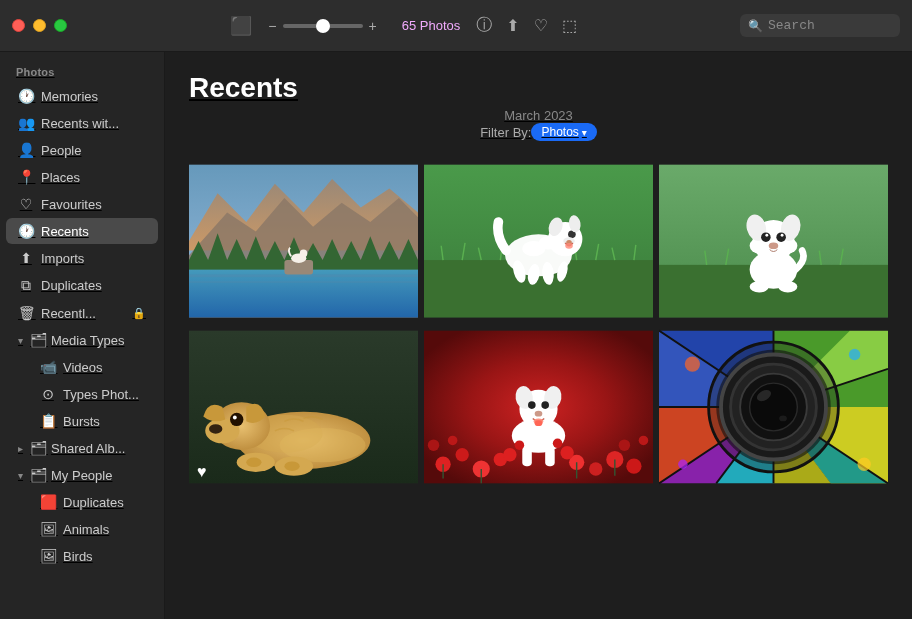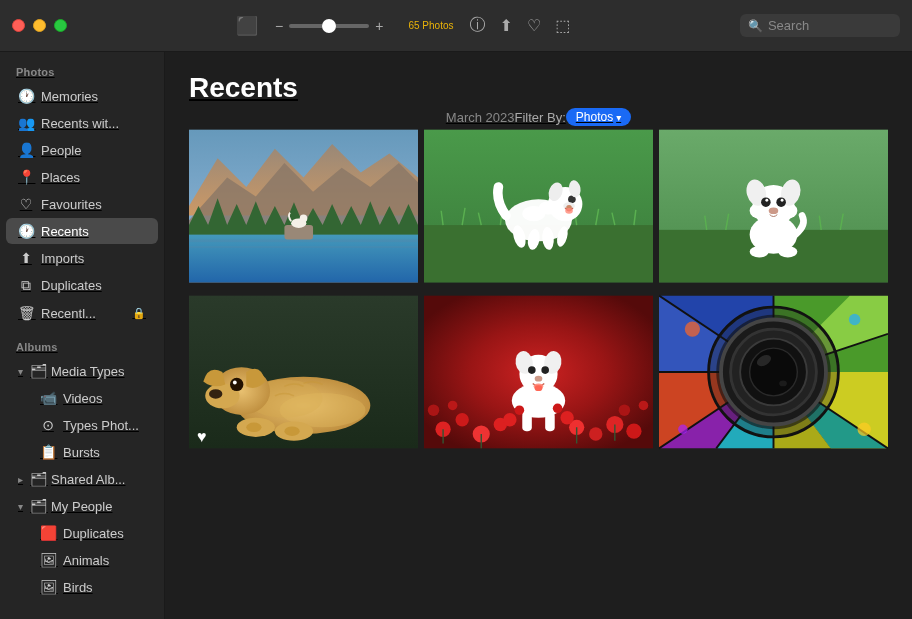--- a/index.html
+++ b/index.html
@@ -68,22 +68,22 @@
     }
     .zoom-slider::-webkit-slider-thumb {
       -webkit-appearance: none;
       width: 14px;
       height: 14px;
       background: #fff;
       border-radius: 50%;
       cursor: pointer;
     }
     .photo-count {
-      color: #eab308;
-      font-size: 10px;
+      color: #f0abfc;
+      font-size: 13px;
       font-weight: 500;
       margin-left: 9px;
     }
     .toolbar-actions {
       display: flex;
       align-items: center;
       gap: 14px;
     }
     .toolbar-action-icon {
       color: #aaa;
@@ -100,20 +100,21 @@
       width: 160px;
     }
     .search-icon-sm { color: #aaa; font-size: 12px; }
     .search-input {
       background: none;
       border: none;
       outline: none;
       color: #ccc;
       font-size: 13px;
       width: 120px;
+      font-family: Liberation Mono, monospace;
     }
     .search-input::placeholder { color: #888; }
 
     
     .main-layout {
       display: flex;
       flex: 1;
       overflow: hidden;
       text-decoration: underline;
     }
@@ -205,21 +206,23 @@
 
     .content-title {
       font-size: 28px;
       font-weight: 700;
       color: #fff;
       margin-bottom: 4px;
     }
     .content-subtitle-row {
       display: flex;
       align-items: center;
-      justify-content: center;
+      justify-content: flex-start;
+      margin-bottom: 20px;
+      flex-direction: column;
     }
     .content-date {
       font-size: 13px;
       color: #888;
     }
     .filter-by {
       display: flex;
       align-items: center;
       gap: 0;
       font-size: 13px;
@@ -335,21 +338,20 @@
     <div class="sidebar-item">
       <span class="sidebar-item-icon">⧉</span>
       <span class="sidebar-item-label">Duplicates</span>
     </div>
     <div class="sidebar-item">
       <span class="sidebar-item-icon">🗑</span>
       <span class="sidebar-item-label">Recentl...</span>
       <span class="sidebar-item-lock">🔒</span>
     </div>
 
-    <div class="sidebar-section-header">Albums</div>
 
     <div class="sidebar-group">
       <span class="chevron">▾</span>
       <span class="group-icon">🗂</span>
       <span class="sidebar-item-label">Media Types</span>
     </div>
     <div class="sidebar-sub-item">
       <span class="sidebar-item-icon">📹</span>
       <span class="sidebar-item-label">Videos</span>
     </div>

